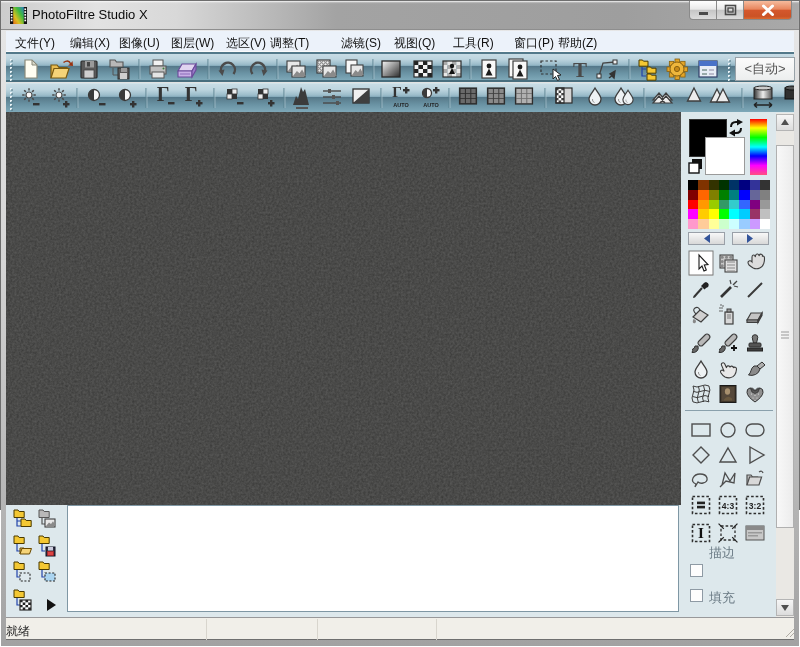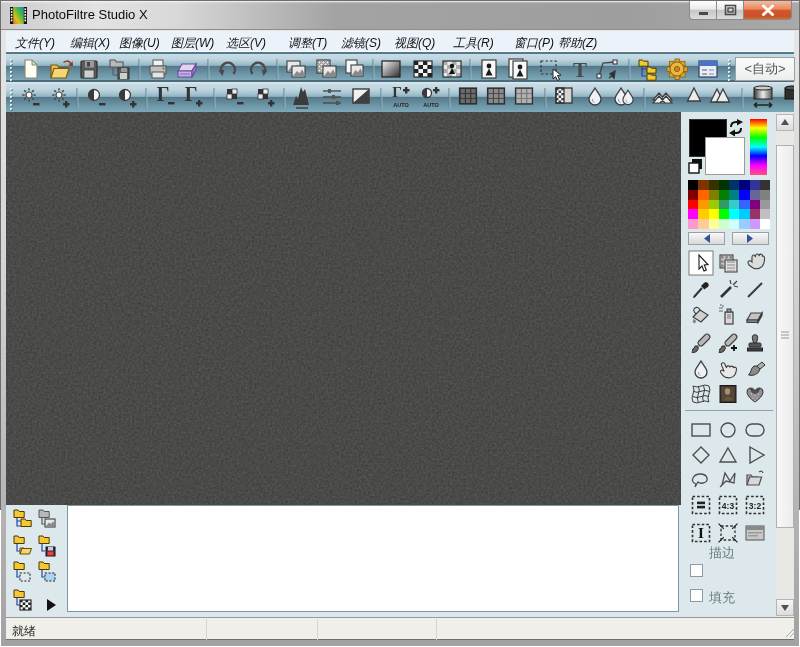--- a/index.html
+++ b/index.html
@@ -13,21 +13,21 @@
   border-bottom:1px solid #8e8e8e; box-shadow:inset 0 2px 2px -1px #f8f8f8;}
 #titlebar .ticon { position:absolute; left:9px; top:6px; width:17px; height:17px; }
 #titlebar .ttext { position:absolute; left:31px; top:6px; font-size:13px; color:#0a0a0a; }
 #winbtns { position:absolute; left:688px; top:0px; height:19px; }
 .wbtn { position:absolute; top:0; height:19px; border:1px solid #8a8a8a; border-top:none;
   background:linear-gradient(180deg,#ffffff 0%,#e9e9e9 45%,#c6c6c6 52%,#dcdcdc 100%); }
 .wbtn svg { position:absolute; left:0; top:0; }
 
 #menubar { position:absolute; left:5px; top:30px; width:788px; height:21px; background:#ecf2fa;
   border-bottom:1px solid #fbfbfb; font-size:12px; color:#111; }
-#menubar span { position:absolute; top:4px;font-style:italic; }
+#menubar span { position:absolute; top:4px; }
 
 .tbar { position:absolute; left:5px; width:788px; height:30px;
   background:linear-gradient(180deg,#c8dce5 0%, #bdd5df 20%, #9bbcca 40%, #86abbb 45%, #54788a 47.5%, #5d8191 55%, #6b94a5 75%, #7ea8b8 100%); }
 #tbar1 { top:51px; border-top:2px solid #53798a; border-bottom:2px solid #486e7e;}
 #tbar2 { top:82px; border-top:1px solid #d2e4ea; height:29px;}
 
 #canvas { position:absolute; left:5px; top:111px; width:675px; height:393px; background:#4a4a48; }
 
 #rpanel { position:absolute; left:680px; top:111px; width:113px; height:505px; background:#dde8ec; font-size:12px;}
 #rscroll { position:absolute; left:95px; top:1px; width:18px; height:504px; background:#eae8e4; }
@@ -46,21 +46,21 @@
 
 .chk { position:absolute; left:9px; width:13px; height:13px; background:#fdfdfd; border:1px solid #8e9aa4; }
 .chklbl { position:absolute; left:28px; font-size:13px; color:#6a7a84; }
 
 #explorer { position:absolute; left:5px; top:504px; width:675px; height:112px; background:#dde8ec; }
 #exwhite { position:absolute; left:61px; top:0px; width:612px; height:107px; background:#fff; border:1px solid #7f97a4; }
 
 #statusbar { position:absolute; left:5px; top:616px; width:788px; height:23px; background:#f1efe9;
   border-top:1px solid #98989a; border-bottom:1px solid #6f6f6f; font-size:12px; color:#222; }
 #statusbar .sb { position:absolute; top:1px; height:21px; border-right:1px solid #d8d5cd; }
-#statusbar .txt { position:absolute; left:6px; top:5px; }
+#statusbar .txt { position:absolute; left:0; top:5px; }
 </style>
 </head>
 <body>
 <div id="win">
     <div id="frame">
   <div id="titlebar">
     <svg class="ticon" viewBox="0 0 17 17">
       <rect x="0" y="0" width="17" height="17" fill="#111"></rect>
       <rect x="3.2" y="0" width="10.6" height="17" fill="url(#film)"></rect>
       <defs>
@@ -104,21 +104,21 @@
             </svg>
       </div>
     </div>
   </div>
   <div id="menubar">
     <span style="left:9px">文件(Y)</span>
         <span style="left:64px">编辑(X)</span>
     <span style="left:113px">图像(U)</span>
         <span style="left:165px">图层(W)</span>
     <span style="left:220px">选区(V)</span>
-        <span style="left:282px">调整(T)</span>
+        <span style="left:264px">调整(T)</span>
     <span style="left:335px">滤镜(S)</span>
         <span style="left:388px">视图(Q)</span>
     <span style="left:447px">工具(R)</span>
         <span style="left:508px">窗口(P)</span>
     <span style="left:552px">帮助(Z)</span>
   </div>
   <div class="tbar" id="tbar1">
     <svg width="788" height="30" id="svgt1">
           <rect fill="#e8f2f6" x="4" y="5" width="2" height="2"></rect>
           <rect fill="#4a707e" opacity="0.5" x="5" y="6" width="2" height="2"></rect>

